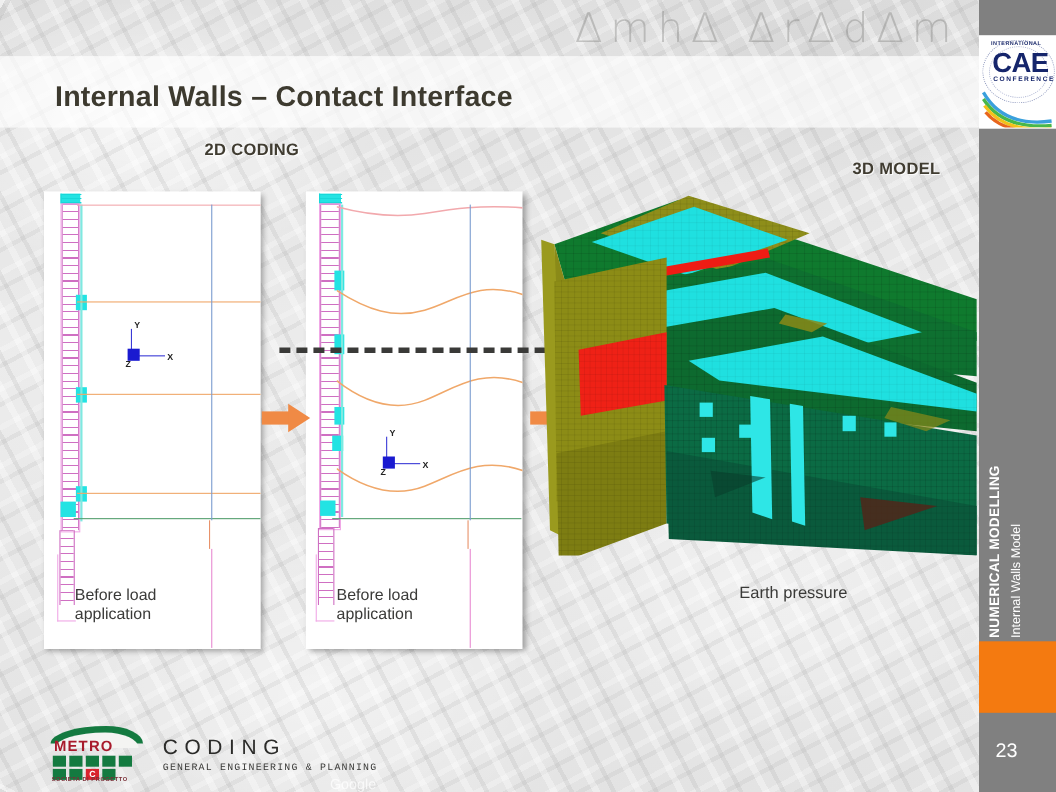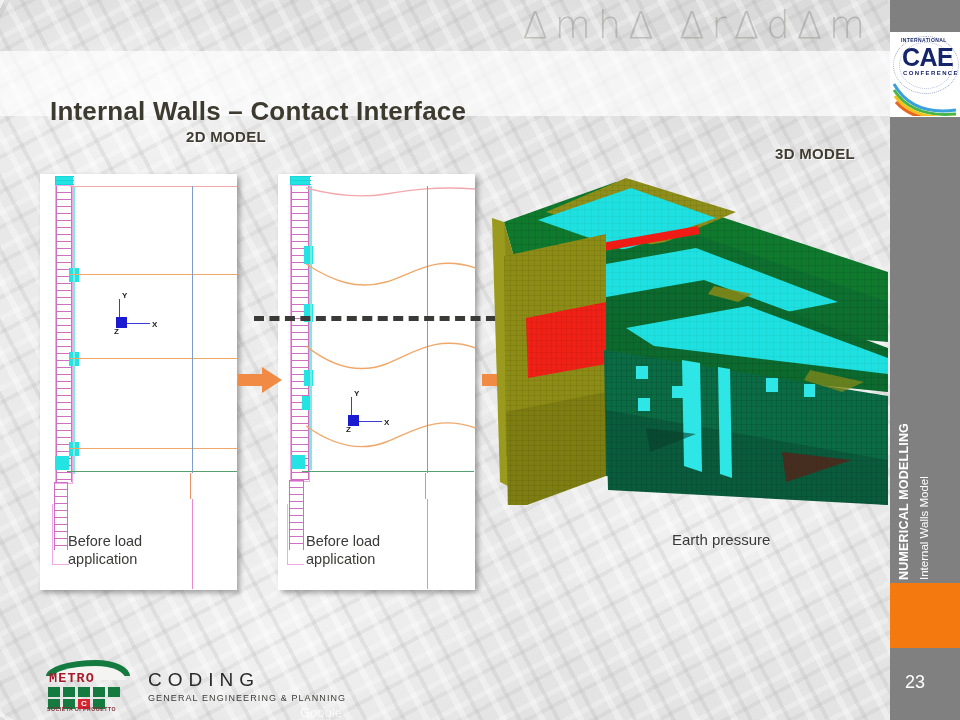--- a/index.html
+++ b/index.html
@@ -43,21 +43,21 @@
     font-family:"DejaVu Sans", sans-serif;
     white-space:nowrap;
   }
   .title-band{
     position:absolute;left:0;top:51px;width:890px;height:65px;
     background:rgba(255,255,255,.68);
   }
   .title-text{
     position:absolute;left:50px;top:72px;
     font-size:26px;font-weight:bold;color:#3d3a2f;
-    letter-spacing:.2px;white-space:nowrap;margin-top:24px;
+    letter-spacing:.2px;white-space:nowrap;
   }
 
   
   .rail{
     position:absolute;left:890px;top:0;width:70px;height:720px;
     background:#808080;
   }
   .rail-logo{
     position:absolute;left:890px;top:32px;width:70px;height:85px;
     background:#ffffff;overflow:hidden;
@@ -192,38 +192,38 @@
     position:absolute;left:2px;top:0;width:84px;height:16px;
     background:#147a40;
     border-radius:60% 40% 0 0 / 100% 100% 0 0;
   }
   .metro-arc::after{
     content:"";position:absolute;left:4px;top:6px;width:76px;height:14px;
     background:#f4f4f2;border-radius:60% 40% 0 0 / 100% 100% 0 0;
   }
   .metro-word{
     position:absolute;left:5px;top:11px;font-size:13.5px;font-weight:bold;
-    color:#a81b2c;letter-spacing:1.1px;font-family:Liberation Mono, monospace;
+    color:#a81b2c;letter-spacing:1.1px;font-family:Liberation Sans, sans-serif;
   }
   .metro-sq-row{position:absolute;display:flex;gap:3px;}
   .metro-sq{width:12px;height:10px;background:#147a40;}
   .metro-sq.c{background:#d9232e;color:#fff;font-size:8px;font-weight:bold;
     text-align:center;line-height:10px;}
   .metro-sub{
     position:absolute;left:3px;top:46px;font-size:5.2px;color:#7a3038;
     letter-spacing:.5px;font-weight:bold;
   }
   .coding{position:absolute;left:148px;top:669px;width:200px;height:40px;}
   .coding-word{
     font-size:19px;letter-spacing:6px;color:#2b2b29;
     font-family:"Liberation Sans", sans-serif;
   }
   .coding-sub{
     margin-top:2px;font-size:9px;letter-spacing:1.1px;color:#3a3a38;
-    font-family:Liberation Sans, sans-serif;
+    font-family:Liberation Mono, monospace;
   }
   .google-wm{
     position:absolute;left:300px;top:705px;font-size:13px;
     color:rgba(255,255,255,.72);font-family:Liberation Sans, sans-serif;
   }
 </style>
 </head>
 <body>
 
 <div id="slide">
@@ -256,21 +256,21 @@
   </div>
 
   <div class="rail-vtext">
     <span class="vt main">NUMERICAL MODELLING</span>
     <span class="vt sub">Internal Walls Model</span>
   </div>
 
   <div class="rail-orange"></div>
   <div class="page-no">23</div>
 
-  <div class="lab-2d">2D MODEL</div>
+  <div class="lab-2d">2D CODING</div>
   <div class="lab-3d">3D MODEL</div>
 
   <div class="panel" id="panel-before">
 
     <div class="cyan-block" style="left:15px;top:2px;width:18px;height:9px;"></div>
     <div class="cyan-mesh" style="left:15px;top:2px;width:18px;height:9px;"></div>
 
     <div class="wall-mesh" style="left:16px;top:11px;width:14px;height:297px;"></div>
     <div class="wall-outline" style="left:15px;top:11px;width:16px;height:297px;"></div>
     <div class="wall-mesh" style="left:14px;top:308px;width:12px;height:68px;"></div>

